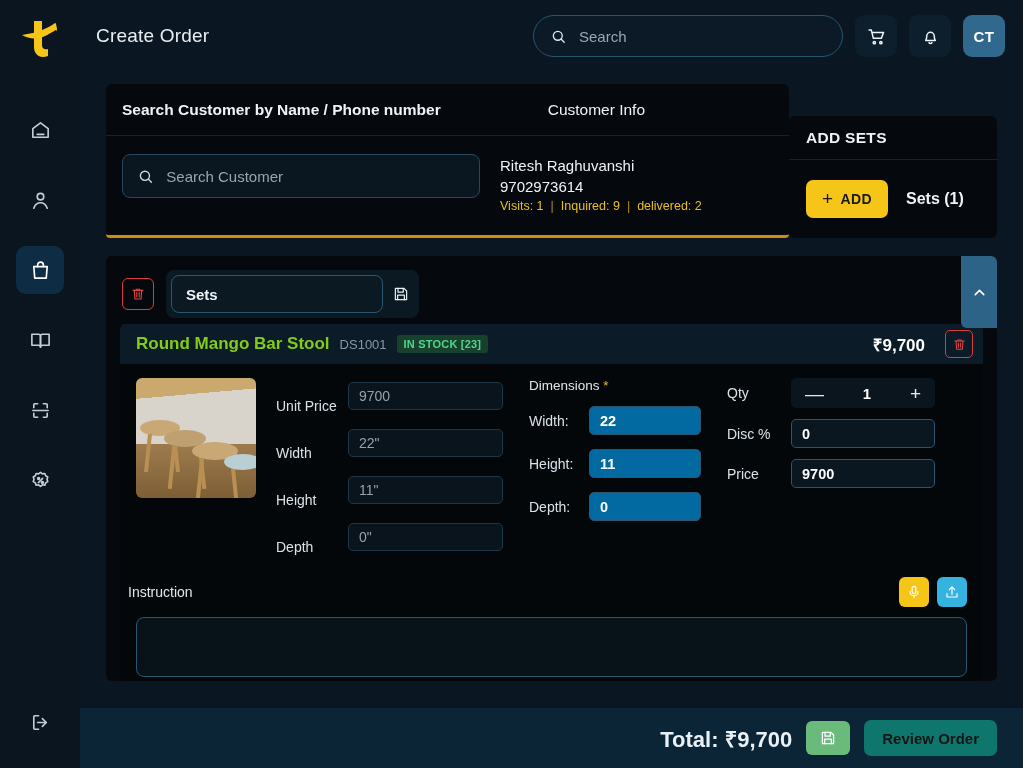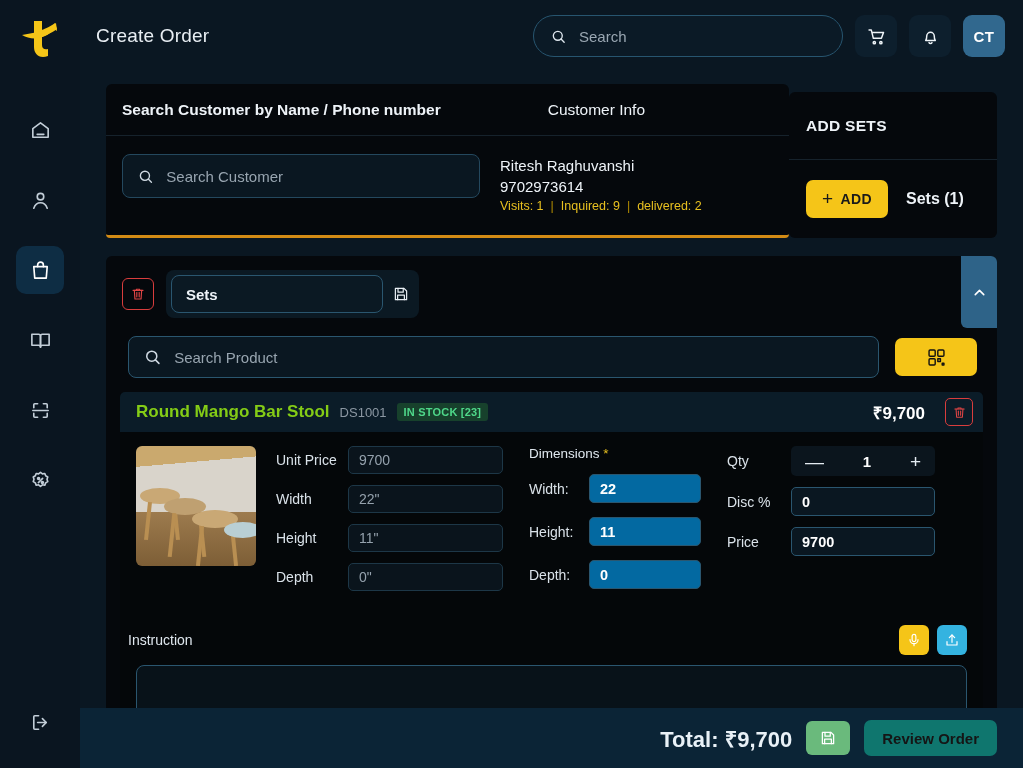--- a/index.html
+++ b/index.html
@@ -87,21 +87,21 @@
     font-size: 15px; font-family: "Liberation Sans", sans-serif; width: 100%;
   }
   .cust-search input::placeholder { color: #98a5b0; }
   .cust-info { margin-left: 20px; padding-top: 2px; }
   .cust-name { color: #eef3f8; font-size: 15px; line-height: 20px; }
   .cust-phone { color: #eef3f8; font-size: 15px; line-height: 21px; }
   .cust-stats { margin-top: 2px; font-size: 12.5px; color: #e8c020; display: flex; align-items: center; gap: 7px; }
   .cust-stats .sep { color: #b08c00; }
 
   .sets-card { width: 208px; flex: 0 0 208px; }
-  .sets-head { height: 68px; display: flex; align-items: center; padding: 0 17px; border-bottom: 1px solid #16222c; }
+  .sets-head { height: 44px; display: flex; align-items: center; padding: 0 17px; border-bottom: 1px solid #16222c; }
   .sets-head-title { color: #eef3f8; font-size: 15.5px; font-weight: bold; letter-spacing: .3px; }
   .sets-body { display: flex; align-items: center; padding: 20px 17px; gap: 18px; }
   .add-btn {
     background: #f5c518; color: #1a1a1a; border: 0; border-radius: 7px;
     height: 38px; padding: 0 16px; font-size: 14px; font-weight: bold;
     cursor: pointer; display: flex; align-items: center; gap: 7px;
     font-family: "Liberation Sans", sans-serif; letter-spacing:.4px;
   }
   .add-btn .plus { font-size: 19px; font-weight: normal; }
   .sets-count { color: #eef3f8; font-size: 16px; font-weight: bold; }
@@ -175,21 +175,21 @@
       linear-gradient(175deg, #caa96e 0 16%, transparent 16%),
       linear-gradient(to bottom, #d9d4cb 0 55%, #9d7b4e 55%, #7d5e36 100%);
     position: relative; overflow: hidden;
   }
   .thumb .stool { position: absolute; background: #c9a875; border-radius: 50%; }
   .thumb .leg { position: absolute; width: 4px; background: #b98f52; }
 
   .col { display: flex; flex-direction: column; }
   .col-left { margin-left: 20px; gap: 11px; }
   .frow { display: flex; align-items: center; gap: 10px; }
-  .flabel { color: #dae2e9; font-size: 14px; width: 62px; }
+  .flabel { color: #dae2e9; font-size: 14px; width: 62px; margin-top: 20px; }
   .ro-input {
     width: 155px; height: 28px; border: 1px solid #1d3747; border-radius: 5px;
     background: #0a141c; color: #95a2ad; font-size: 14px; padding: 0 10px;
     outline: none; font-family: "Liberation Sans", sans-serif;
   }
 
   .col-dim { margin-left: 26px; }
   .dim-title { color: #dfe7ee; font-size: 13.5px; margin-bottom: 13px; }
   .dim-title .req { color: #e8c020; }
   .dim-row { display: flex; align-items: center; gap: 8px; margin-bottom: 14px; }
@@ -412,38 +412,20 @@
           <button class="save-set">
             <svg viewBox="0 0 24 24">
               <path d="M4.5 4.5 H16 L19.5 8 V19.5 H4.5 Z"></path>
               <path d="M8 4.5 V9.5 H15 V4.5"></path>
                 <path d="M7.5 19.5 V13.5 H16.5 V19.5"></path>
             </svg>
           </button>
         </div>
       </div>
 
-      <div class="prod-search-row">
-        <div class="prod-search">
-          <svg viewBox="0 0 24 24" width="20" height="20" style="stroke:#cfd9e2;fill:none;stroke-width:1.9;stroke-linecap:round">
-            <circle cx="11" cy="11" r="6.3"></circle>
-              <path d="M15.6 15.6 L20 20"></path>
-          </svg>
-          <input placeholder="Search Product" style="">
-        </div>
-        <button class="qr-btn">
-          <svg viewBox="0 0 24 24">
-            <rect x="3.5" y="3.5" width="7" height="7" rx="1.2"></rect>
-            <rect x="13.5" y="3.5" width="7" height="7" rx="1.2"></rect>
-            <rect x="3.5" y="13.5" width="7" height="7" rx="1.2"></rect>
-            <path d="M13.5 13.5 h3 v3 h-3 Z"></path>
-              <path d="M18.5 18.5 h2 v2 h-2 Z"></path>
-          </svg>
-        </button>
-      </div>
 
       <div class="prod-item">
         <div class="prod-head">
           <span class="prod-title">Round Mango Bar Stool</span>
           <span class="prod-sku">DS1001</span>
           <span class="badge">IN STOCK [23]</span>
           <span class="prod-price">₹9,700</span>
           <button class="del-prod">
             <svg viewBox="0 0 24 24">
               <path d="M4.5 6.5 H19.5"></path>

